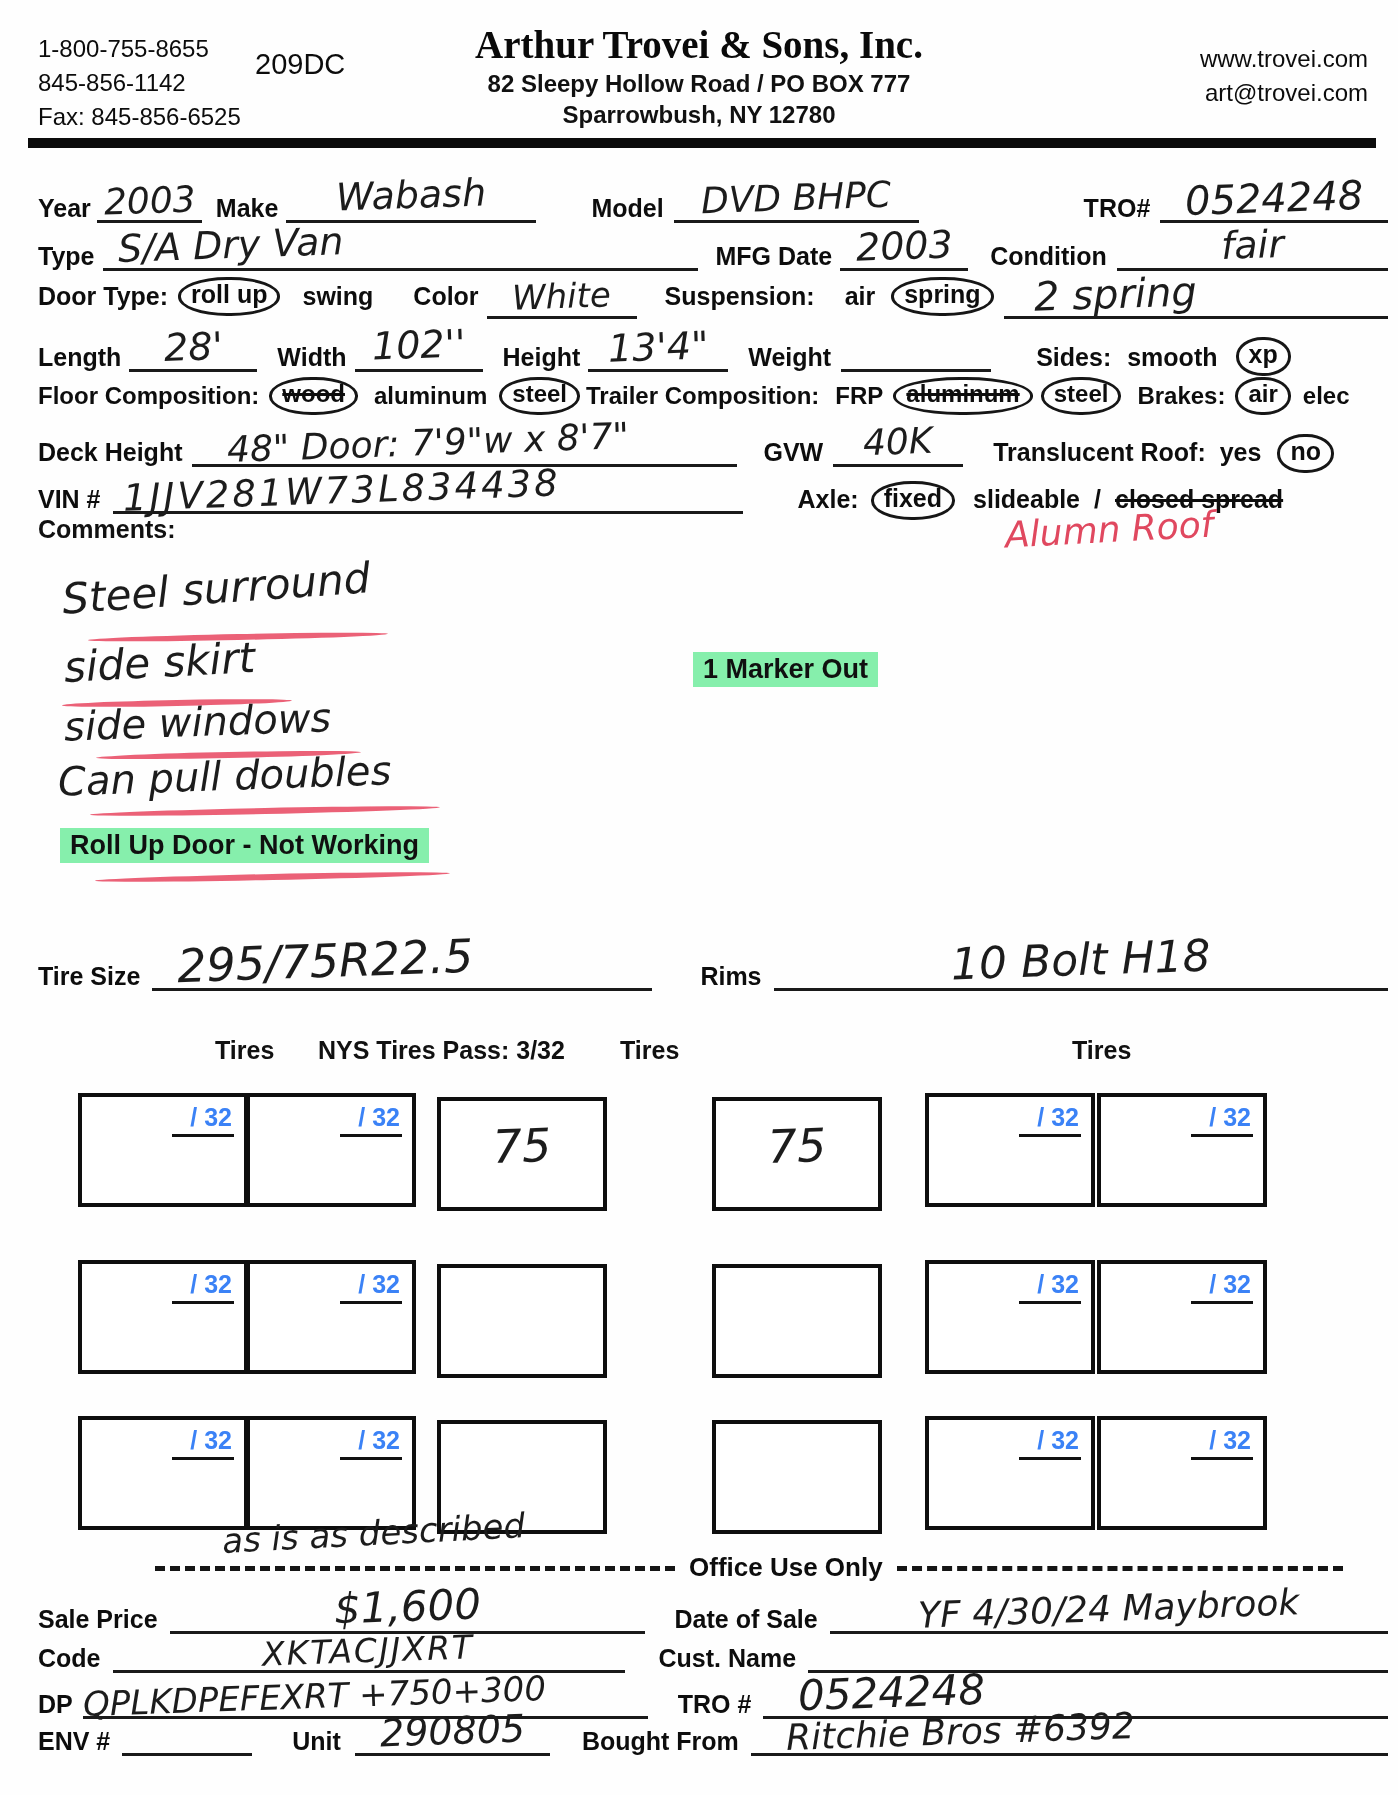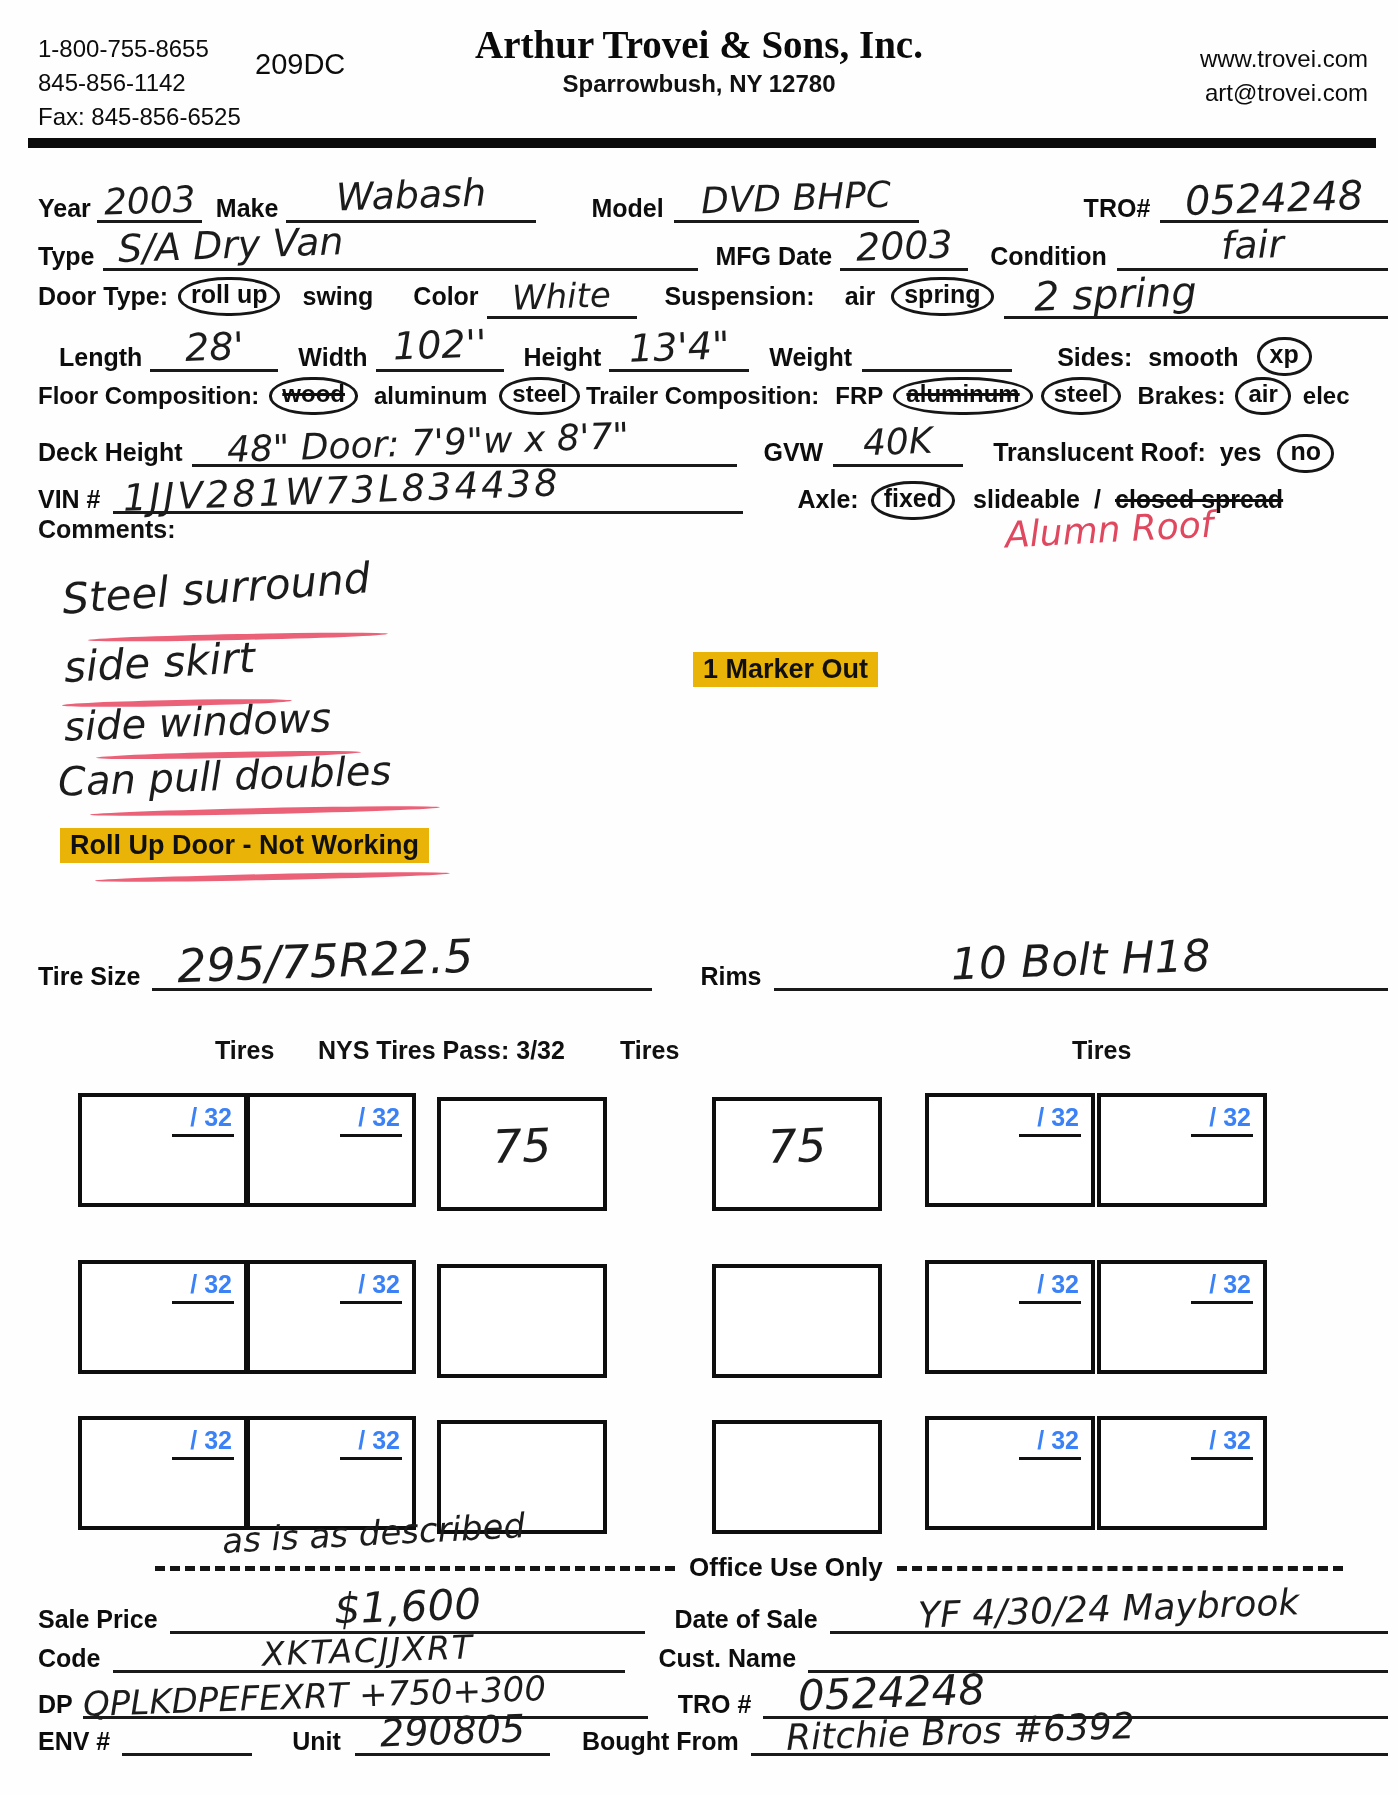--- a/index.html
+++ b/index.html
@@ -13,21 +13,21 @@
       display:inline-block;transform:rotate(-3deg);line-height:1;}
   .row{position:absolute;left:38px;right:10px;display:flex;align-items:flex-end;font-size:25px;}
   .line{display:inline-flex;justify-content:center;align-items:flex-end;
         border-bottom:3px solid #1a1a1a;min-height:30px;}
   .line .hw{margin-bottom:1px;}
   .grow{flex:1 1 auto;}
   .circ{display:inline-block;border:3px solid #161616;border-radius:48%;padding:1px 10px 5px 10px;
         margin:-8px 0;line-height:1.1;}
   .strike{text-decoration:line-through;text-decoration-thickness:3px;}
   .redline{position:absolute;height:6px;background:#e8455f;border-radius:50%;transform:rotate(-1.2deg);opacity:.85;}
-  .note{position:absolute;font-weight:700;font-size:27px;background:#eab308;padding:2px 10px;color:#101010;}
+  .note{position:absolute;font-weight:700;font-size:27px;background:#86efac;padding:2px 10px;color:#101010;}
   .bigbox{position:absolute;width:162px;height:106px;border:4px solid #0e0e0e;background:#fff;}
   .slot{position:absolute;top:6px;right:10px;font-weight:700;font-size:25px;
         border-bottom:3px solid #111;padding:0 2px 2px 18px;color:#3b82f6;}
   .b75{position:absolute;left:0;right:0;top:22px;text-align:center;font-size:46px;}
   .hdr-small{font-size:24px;font-weight:400;color:#0c0c0c;line-height:1.42;}
   .dash{border-top:5px dashed #151515;height:0;margin-bottom:12px;}
   .divider{position:absolute;display:flex;align-items:flex-end;}
   .divider .lbl{padding:0 14px;font-size:26px;}
 </style>
 </head>
@@ -36,20 +36,21 @@
 <div class="page">
 
   <div style="position:absolute;left:38px;top:32px;" class="hdr-small">
     <div>1-800-755-8655</div>
     <div>845-856-1142</div>
     <div>Fax: 845-856-6525</div>
   </div>
   <div style="position:absolute;left:255px;top:48px;font-size:29px;font-weight:400;color:#0c0c0c;">209DC</div>
   <div style="position:absolute;left:0;right:0;top:22px;text-align:center;">
     <div style="font-family:'Liberation Serif',serif;font-weight:700;font-size:39px;color:#0a0a0a;">Arthur Trovei &amp; Sons, Inc.</div>
+    <div style="font-size:24px;font-weight:700;margin-top:3px;">82 Sleepy Hollow Road / PO BOX 777</div>
     <div style="font-size:24px;font-weight:700;margin-top:3px;">Sparrowbush, NY 12780</div>
   </div>
   <div style="position:absolute;right:30px;top:42px;text-align:right;" class="hdr-small">
     <div>www.trovei.com</div>
     <div>art@trovei.com</div>
   </div>
   <div style="position:absolute;left:28px;top:138px;width:1348px;height:10px;background:#0c0c0c;"></div>
 
   <div class="row" style="top:176px;">
     <span class="lbl">Year</span>
@@ -94,21 +95,21 @@
         <span class="hw" style="font-size:34px;margin-bottom:3px;">White</span>
       </span>
     <span class="lbl" style="margin-left:28px;">Suspension:</span>
     <span class="opt" style="margin-left:30px;">air</span>
     <span class="opt circ" style="margin-left:16px;">spring</span>
     <span class="line grow" style="margin-left:10px;align-self:flex-end;justify-content:flex-start;">
         <span class="hw" style="font-size:40px;margin-left:30px;margin-bottom:2px;">2 spring</span>
       </span>
   </div>
 
-  <div class="row" style="top:326px;margin-left:21px;">
+  <div class="row" style="top:326px;">
     <span class="lbl">Length</span>
     <span class="line" style="width:128px;margin-left:8px;">
         <span class="hw" style="font-size:38px;margin-bottom:3px;">28'</span>
       </span>
     <span class="lbl" style="margin-left:20px;">Width</span>
     <span class="line" style="width:128px;margin-left:8px;">
         <span class="hw" style="font-size:38px;margin-bottom:5px;">102''</span>
       </span>
     <span class="lbl" style="margin-left:20px;">Height</span>
     <span class="line" style="width:140px;margin-left:8px;">

